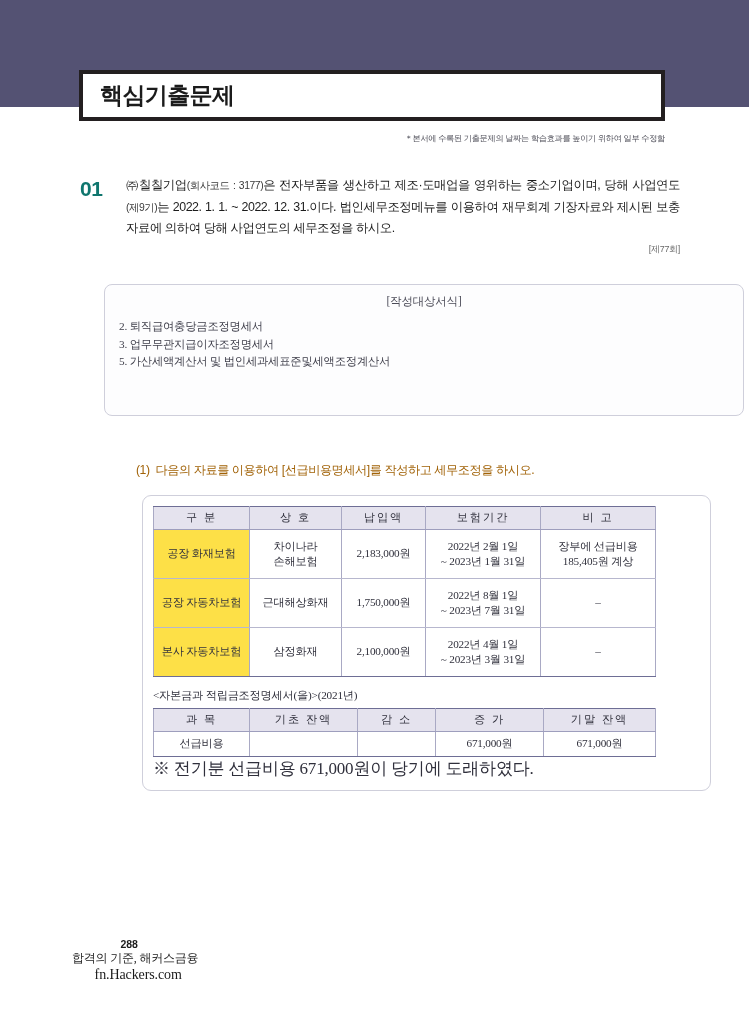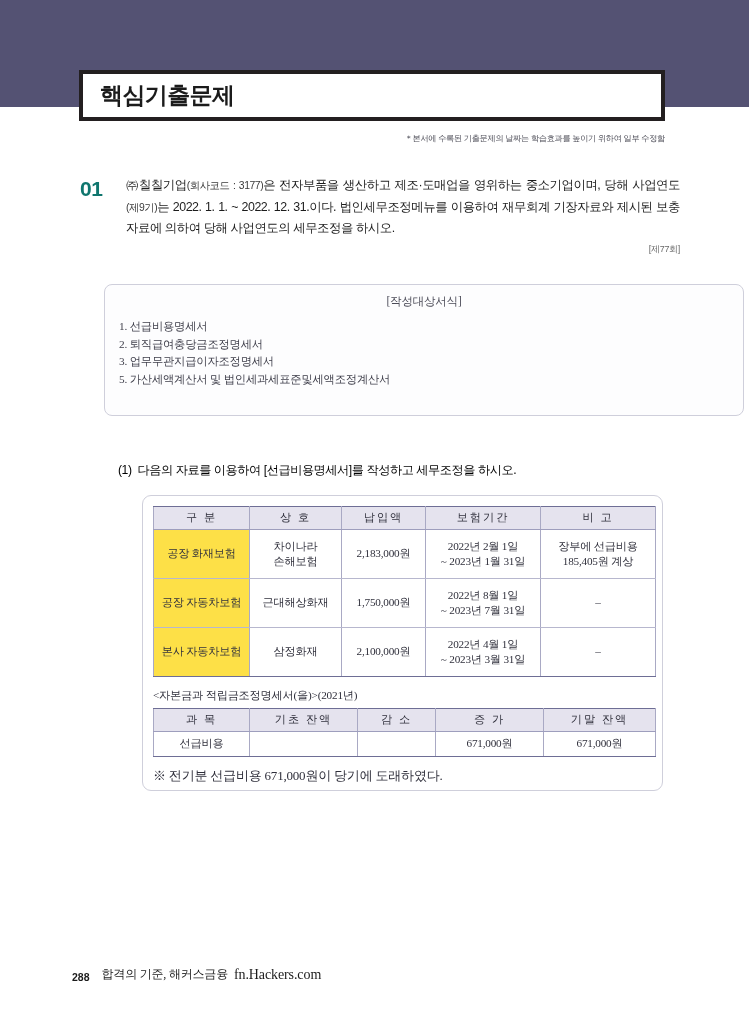--- a/index.html
+++ b/index.html
@@ -133,35 +133,35 @@
   .forms-list li {
     font-size: 11.3px;
     color: #3e3e4a;
     line-height: 17.6px;
     letter-spacing: -0.2px;
   }
 
   
   .subq {
     position: absolute;
-    left: 118px;
+    left: 136px;
     top: 462px;
     font-family: "Liberation Sans", "DejaVu Sans", sans-serif;
     font-size: 12.2px;
-    color: #000000;
+    color: #a16207;
     letter-spacing: -0.45px;
   }
   .subq .label { margin-right: 6px; }
 
   
   .data-box {
     position: absolute;
     left: 142px;
     top: 495px;
-    width: 521px;
+    width: 569px;
     height: 296px;
     border: 1px solid #cfcfdb;
     border-radius: 9px;
     box-sizing: border-box;
     background: #ffffff;
     padding: 10px 10px 0 10px;
   }
 
   table.grid {
     border-collapse: collapse;
@@ -211,34 +211,34 @@
   }
 
   .t2 td { height: 24px; }
   .t2 .c1 { width: 96px; }
   .t2 .c2 { width: 108px; }
   .t2 .c3 { width: 78px; }
   .t2 .c4 { width: 108px; }
   .t2 .c5 { width: 112px; }
 
   .footnote {
-    font-size: 13px;
+    font-size: 17px;
     color: #2f2f3b;
-    margin-top: 10px;
     letter-spacing: -0.2px;
   }
 
   
   .page-footer {
     position: absolute;
     left: 72px;
     bottom: 41px;
     display: flex;
-    align-items: flex-end;
+    align-items: center;
     white-space: nowrap;
+    flex-direction: column;
   }
   .page-num {
     font-family: "Liberation Sans", "DejaVu Sans", sans-serif;
     font-weight: bold;
     font-size: 10.5px;
     color: #1b1b1b;
     margin-right: 12px;
   }
   .footer-brand {
     font-size: 12px;
@@ -269,21 +269,20 @@
   <span class="problem-num">01</span>
   <div class="problem-body">
     <span>㈜칠칠기업</span><span class="sm">(회사코드 : 3177)</span><span>은 전자부품을 생산하고 제조·도매업을 영위하는 중소기업이며, 당해 사업연도</span><span class="sm">(제9기)</span><span>는 2022. 1. 1. ~ 2022. 12. 31.이다. 법인세무조정메뉴를 이용하여 재무회계 기장자료와 제시된 보충자료에 의하여 당해 사업연도의 세무조정을 하시오.</span>
   </div>
   <div class="exam-ref">[제77회]</div>
 </div>
 
 <div class="forms-box">
   <div class="forms-title">[작성대상서식]</div>
   <ul class="forms-list">
-    <li>1. 선급비용명세서</li>
     <li>2. 퇴직급여충당금조정명세서</li>
     <li>3. 업무무관지급이자조정명세서</li>
     <li>5. 가산세액계산서 및 법인세과세표준및세액조정계산서</li>
   </ul>
 </div>
 
 <div class="subq">
   <span class="label">(1)</span><span>다음의 자료를 이용하여 [선급비용명세서]를 작성하고 세무조정을 하시오.</span>
 </div>
 

